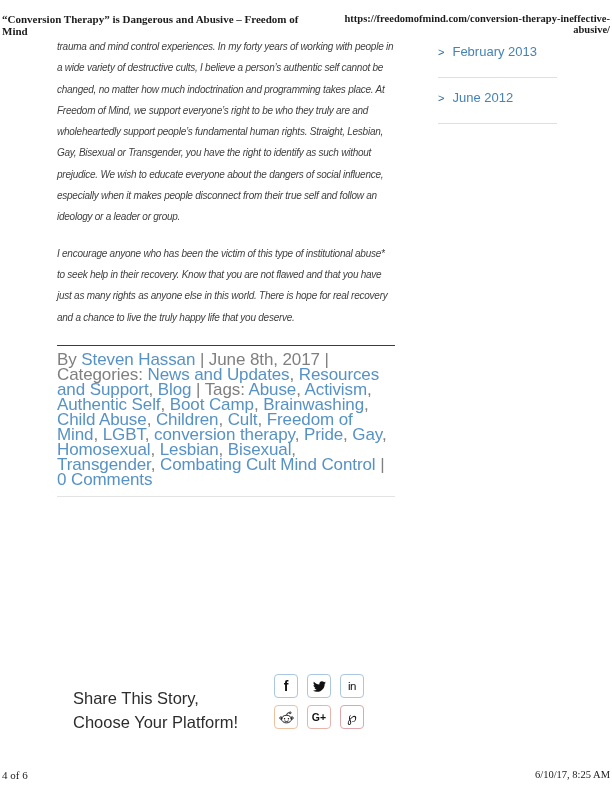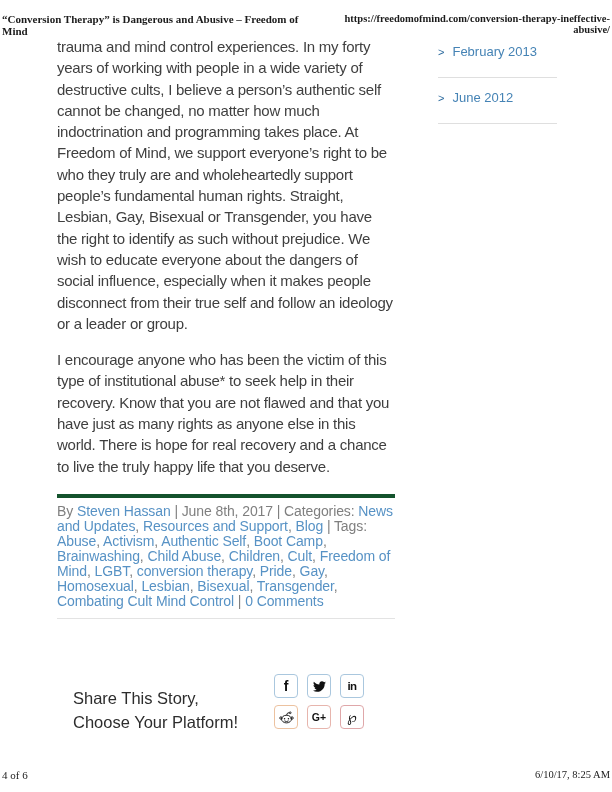--- a/index.html
+++ b/index.html
@@ -27,36 +27,37 @@
   .print-bar .url, .print-bar .stamp { font-size: 10.5px; text-align: right; }
 
   
   .content {
     position: absolute;
     left: 57px;
     top: 36px;
     width: 338px;
   }
   .body-para {
-    font-size: 15px;
+    font-size: 10px;
     line-height: 21.3px;
     letter-spacing: -0.25px;
     color: #3f3f3f;
     margin-bottom: 15px;
+    font-style: italic;
   }
   a { text-decoration: none; cursor: pointer; }
   .body-link { color: #5792c5; }
 
   
   .post-meta {
     margin-top: 17px;
-    border-top: 4px solid #14532d;
+    border-top: 1px solid #14532d;
     border-bottom: 1px solid #e3e3e3;
     padding: 6px 0 9px 0;
-    font-size: 14px;
+    font-size: 17px;
     line-height: 15px;
     letter-spacing: -0.1px;
   }
   .post-meta .meta-plain { color: #7f7f7f; }
   .post-meta .meta-link { color: #5792c5; }
 
   
   .sidebar {
     position: absolute;
     left: 438px;
@@ -100,21 +101,21 @@
     border: 1px solid #ccc;
     border-radius: 4px;
     background: #fff;
     display: flex;
     align-items: center;
     justify-content: center;
     cursor: pointer;
     color: #111;
   }
   .glyph-f  { font-weight: 700; font-size: 14px; font-family: "Liberation Sans", sans-serif; }
-  .glyph-in { font-weight: 700; font-size: 11.5px; letter-spacing: -0.5px; }
+  .glyph-in { font-weight: 400; font-size: 11.5px; letter-spacing: -0.5px; }
   .glyph-gp { font-weight: 700; font-size: 10.5px; }
   .glyph-p  { font-size: 14px; font-family: "DejaVu Sans", sans-serif; line-height: 1; }
 </style>
 </head>
 <body>
 
 <div class="print-bar top">
   <span class="title">“Conversion Therapy” is Dangerous and Abusive – Freedom of Mind</span>
   <span class="url">https://freedomofmind.com/conversion-therapy-ineffective-abusive/</span>
 </div>

